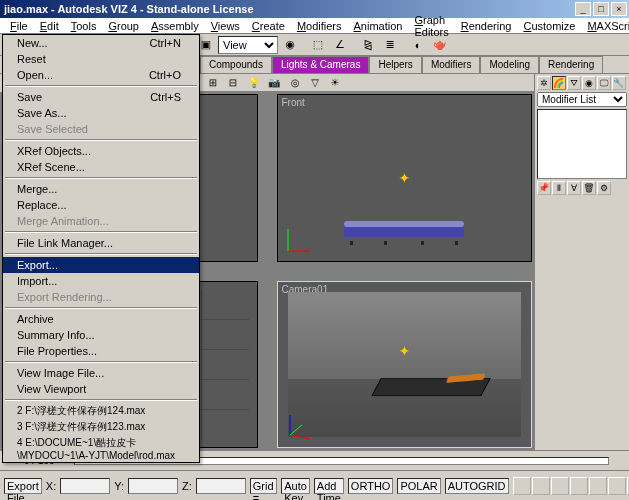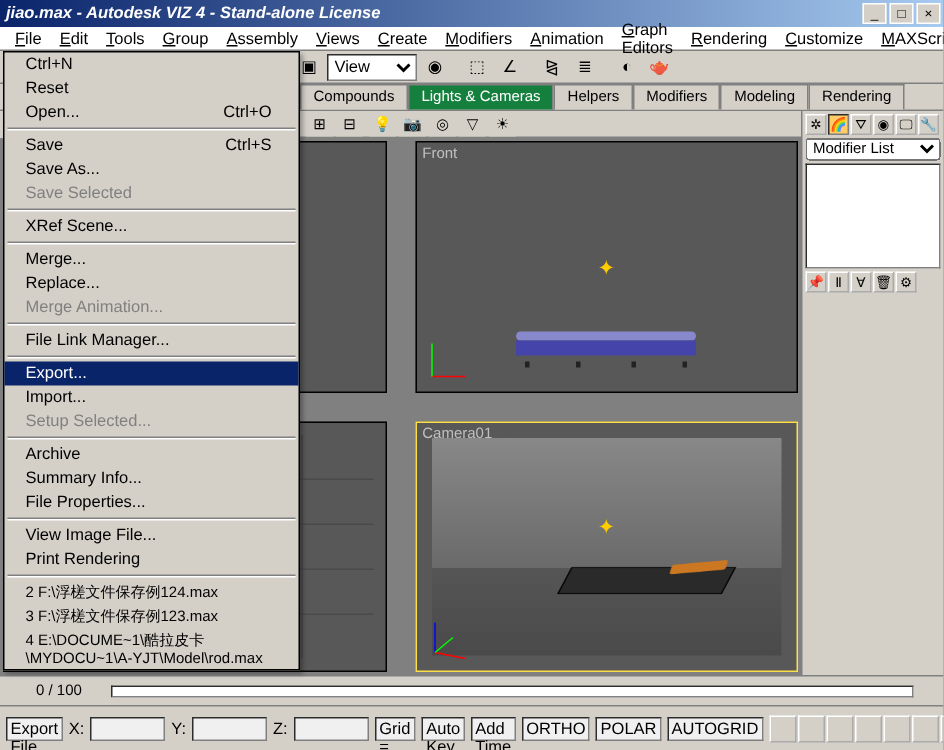--- a/index.html
+++ b/index.html
@@ -1,33 +1,33 @@
 <!DOCTYPE html>
 <html><head>
 <meta charset="utf-8">
 <style>
 * { margin: 0; padding: 0; box-sizing: border-box; font-family: "Tahoma", sans-serif; font-size: 11px; }
 body { background: #d4d0c8; width: 629px; height: 500px; overflow: hidden; position: relative; }
 
 .titlebar { height: 18px; background: linear-gradient(to right, #0a246a, #a6caf0); color: #fff; display: flex; align-items: center; padding: 0 2px; }
-.titlebar .title { flex: 1; font-weight: bold; padding-left: 2px; font-style: italic; }
+.titlebar .title { flex: 1; font-weight: bold; padding-left: 2px; }
 .titlebar .winbtn { width: 16px; height: 14px; background: #d4d0c8; border: 1px solid #fff; margin-left: 2px; color: #000; font-size: 9px; display: flex; align-items: center; justify-content: center; font-family: "Marlett", sans-serif; }
 
 .menubar { height: 16px; background: #ffffff; display: flex; align-items: center; padding: 0 4px; border-bottom: 1px solid #808080; }
 .menubar .mitem { padding: 1px 6px; cursor: default; }
 .menubar .mitem u { text-decoration: underline; }
 
 .toolbar { height: 22px; background: #d4d0c8; display: flex; align-items: center; border-bottom: 1px solid #808080; gap: 2px; padding: 0 2px; }
 .toolbar .tb { width: 20px; height: 18px; border: 1px solid #d4d0c8; display: flex; align-items: center; justify-content: center; }
 .toolbar .sep { width: 4px; }
 .toolbar select { font-size: 11px; height: 18px; background: #fff; border: 1px inset #808080; }
 
 .tabrow { height: 18px; background: #d4d0c8; display: flex; border-bottom: 1px solid #808080; padding-left: 200px; }
 .tabrow .tab { padding: 2px 8px; border: 1px solid #808080; border-bottom: none; background: #d4d0c8; cursor: default; font-size: 10px; }
-.tabrow .tab.active { background: #15803d; color: #fff; }
+.tabrow .tab.active { background: #a21caf; color: #fff; }
 
 .workspace { position: absolute; left: 0; top: 92px; right: 95px; bottom: 50px; background: #808080; display: grid; grid-template-columns: 1fr 1fr; grid-template-rows: 1fr 1fr; gap: 19px; padding: 2px; text-align: center; }
 .viewport { background: #585858; border: 1px solid #000; position: relative; overflow: hidden; }
 .viewport.active { border: 1px solid #fde047; }
 .viewport .vlabel { position: absolute; top: 2px; left: 4px; color: #c0c0c0; font-size: 10px; }
 .viewport .axis { position: absolute; bottom: 6px; left: 6px; }
 .viewport .gizmo { position: absolute; left: 50%; top: 50%; transform: translate(-50%,-50%); color: #ffcc00; font-size: 14px; }
 
 .rightpanel { position: absolute; right: 0; top: 74px; width: 95px; bottom: 50px; background: #d4d0c8; border-left: 1px solid #808080; padding: 2px; }
 .rightpanel .cmdrow { display: flex; gap: 1px; margin-bottom: 2px; }
@@ -244,20 +244,21 @@
     <div class="nb"></div>
     <div class="nb"></div>
     <div class="nb"></div>
     <div class="nb"></div>
 
   </div>
 </div>
 
 <div class="filemenu" id="filemenu">
     <div class="mi">
+      <span class="lbl">New...</span>
       <span class="sc">Ctrl+N</span>
     </div>
     <div class="mi">
       <span class="lbl">Reset</span>
     </div>
     <div class="mi">
       <span class="lbl">Open...</span>
       <span class="sc">Ctrl+O</span>
     </div>
     <hr>
@@ -266,20 +267,23 @@
       <span class="sc">Ctrl+S</span>
     </div>
     <div class="mi">
       <span class="lbl">Save As...</span>
     </div>
     <div class="mi dis">
       <span class="lbl">Save Selected</span>
     </div>
     <hr>
     <div class="mi">
+      <span class="lbl">XRef Objects...</span>
+    </div>
+    <div class="mi">
       <span class="lbl">XRef Scene...</span>
     </div>
     <hr>
     <div class="mi">
       <span class="lbl">Merge...</span>
     </div>
     <div class="mi">
       <span class="lbl">Replace...</span>
     </div>
     <div class="mi dis">
@@ -290,36 +294,36 @@
       <span class="lbl">File Link Manager...</span>
     </div>
     <hr>
     <div class="mi hl">
       <span class="lbl">Export...</span>
     </div>
     <div class="mi">
       <span class="lbl">Import...</span>
     </div>
     <div class="mi dis">
-      <span class="lbl">Setup Selected...</span>
+      <span class="lbl">Export Rendering...</span>
     </div>
     <hr>
     <div class="mi">
       <span class="lbl">Archive</span>
     </div>
     <div class="mi">
       <span class="lbl">Summary Info...</span>
     </div>
     <div class="mi">
       <span class="lbl">File Properties...</span>
     </div>
     <hr>
     <div class="mi">
       <span class="lbl">View Image File...</span>
     </div>
     <div class="mi">
-      <span class="lbl">Print Rendering</span>
+      <span class="lbl">View Viewport</span>
     </div>
     <hr>
     <div class="mi recent">2 F:\浮槎文件保存例124.max</div>
     <div class="mi recent">3 F:\浮槎文件保存例123.max</div>
     <div class="mi recent">4 E:\DOCUME~1\酷拉皮卡\MYDOCU~1\A-YJT\Model\rod.max</div>
   </div>
 
 </body></html>

